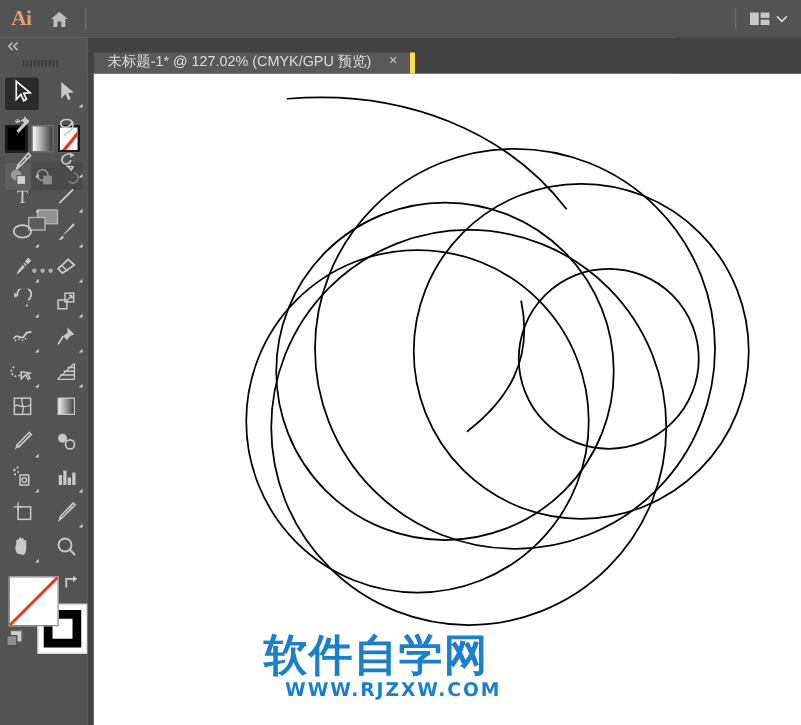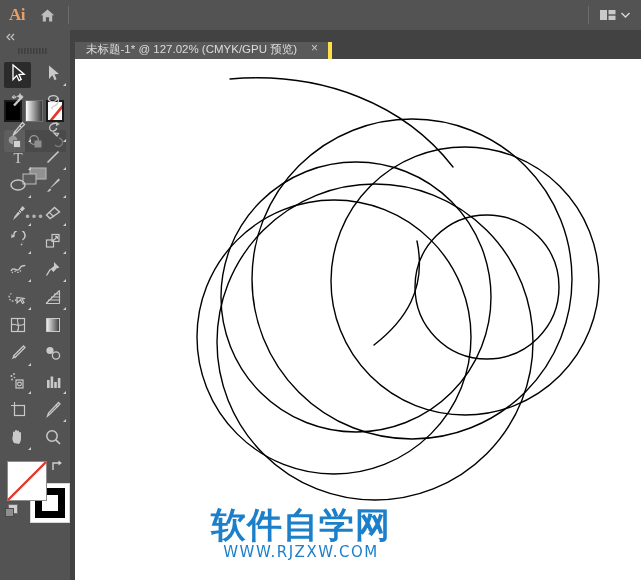--- a/index.html
+++ b/index.html
@@ -145,22 +145,22 @@
   
   #watermark {
     position:absolute; left:126px; top:447px; width:200px; text-align:center;
     z-index:9; user-select:none;
   }
   #wm-cn {
     font-family:"DejaVu Sans", sans-serif; font-weight:bold;
     font-size:35px; line-height:38px; letter-spacing:1px;
   }
   #wm-en {
-    font-family:"DejaVu Sans", sans-serif; font-weight:normal;
-    font-size:15px; line-height:16px; letter-spacing:1.5px;
+    font-family:"DejaVu Sans", sans-serif; font-weight:bold;
+    font-size:15px; line-height:16px; letter-spacing:1.5px;text-align:right;
   }
 </style>
 </head>
 <body>
 
 <div id="app">
 
   <div id="menubar">
     <div id="ai-logo">Ai</div>
     <div id="home-btn">

